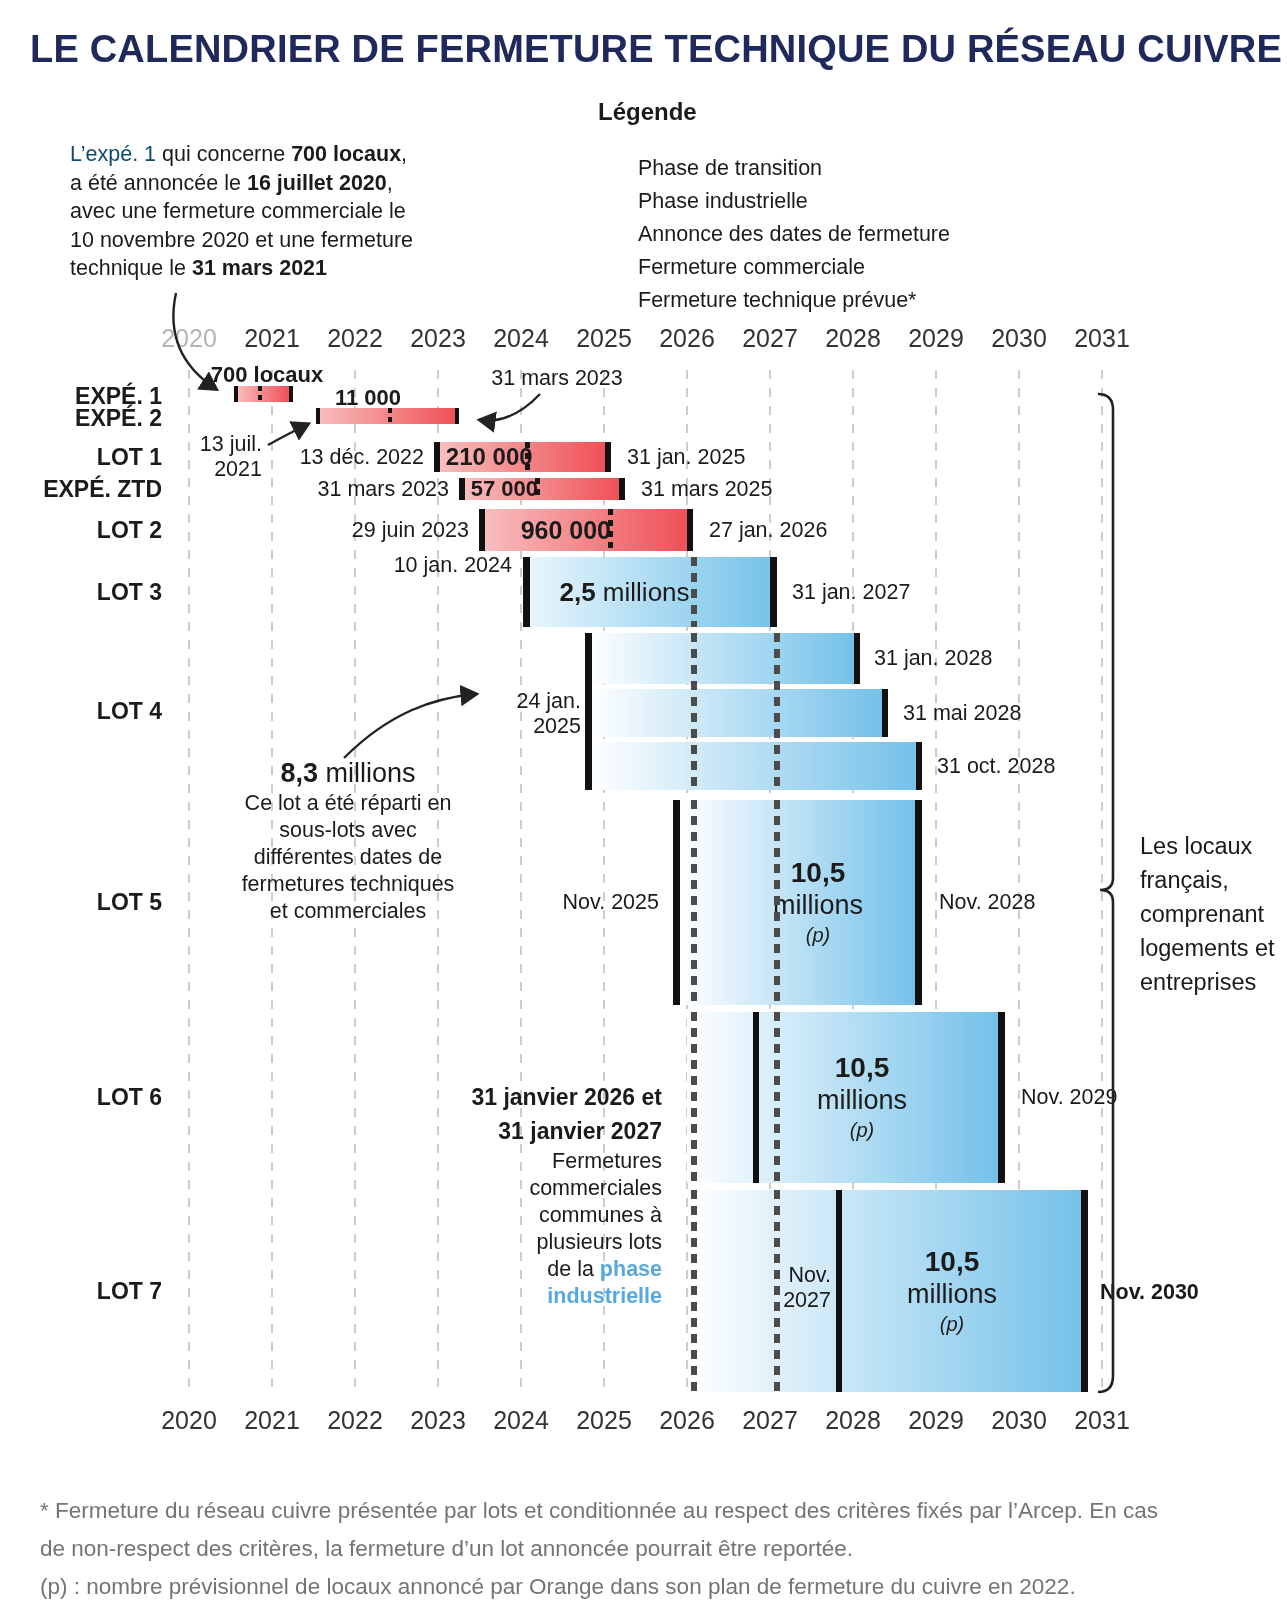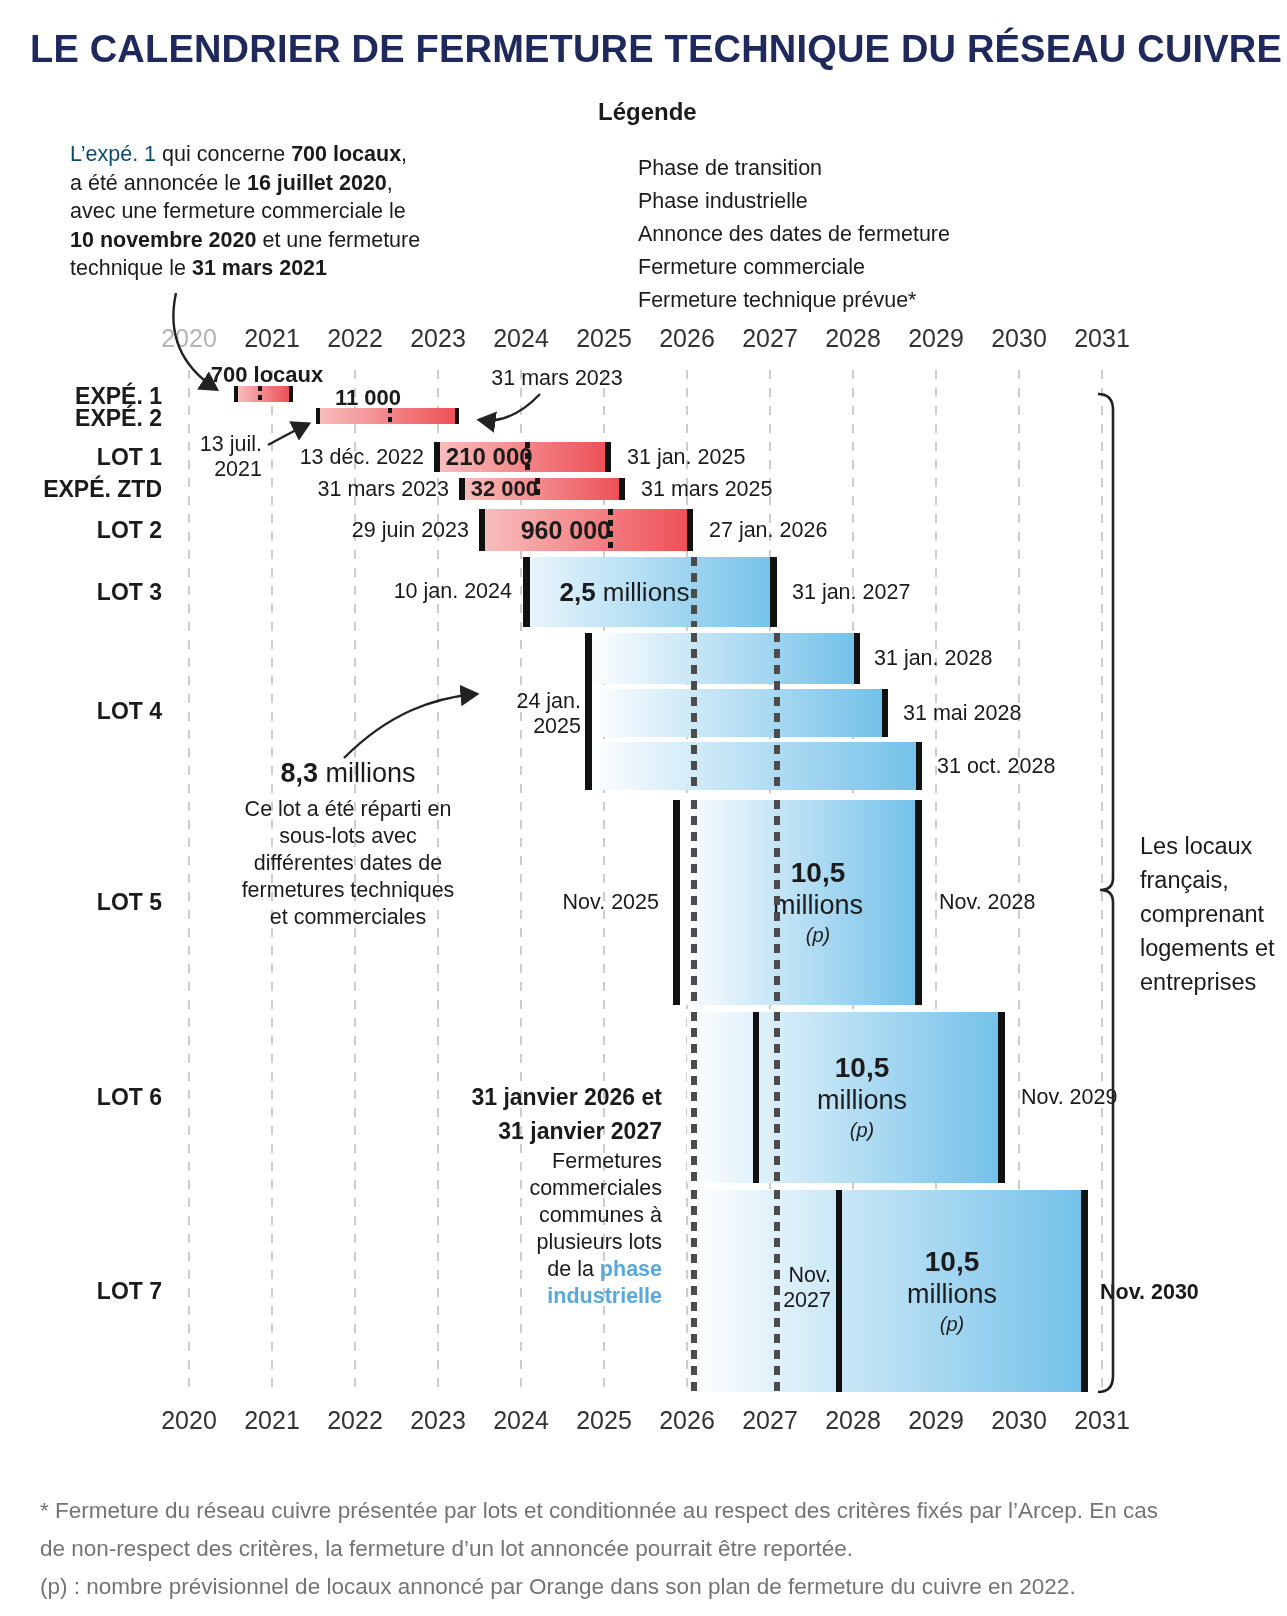--- a/index.html
+++ b/index.html
@@ -15,21 +15,21 @@
   .lg-dot{border-radius:50%;width:24px;height:24px;margin-top:1px;}
   .lg-dot.red{background:var(--redDot);}
   .lg-dot.blue{background:var(--blueDot);}
   .lg-announce{width:22px;height:24px;margin-top:1px;background:linear-gradient(90deg,#111 0 5px,#e3e3e3 5px,#fbfbfb 100%);}
   .lg-dotted{width:5px;height:26px;margin-left:2px;background:repeating-linear-gradient(180deg,#151515 0 5px,transparent 5px 9px);}
   .lg-tech{width:22px;height:24px;margin-top:1px;background:linear-gradient(90deg,#fdfdfd 0,#d9d9d9 calc(100% - 5px),#111 calc(100% - 5px) 100%);}
   .lg-label{font-size:21.5px;}
   
   #annot-expe1{left:70px;top:140px;font-size:21.5px;line-height:28.5px;}
   #annot-lot4{left:240px;top:756px;width:216px;text-align:center;}
-  #annot-lot4 .h{font-size:27px;line-height:34px;margin-bottom:6px;}
+  #annot-lot4 .h{font-size:27px;line-height:34px;}
   #annot-lot4 .p{font-size:21.5px;line-height:27px;}
   #annot-lot6{right:625px;top:1080px;text-align:right;white-space:nowrap;}
   #annot-lot6 .b{font-size:23px;font-weight:bold;line-height:34px;}
   #annot-lot6 .r{font-size:21.5px;line-height:27px;}
   #right-text{left:1140px;top:792px;font-size:23.5px;line-height:34px;color:#1a1a1a;margin-top:37px;}
   #footnotes{left:40px;top:1492px;width:1215px;font-size:22.5px;line-height:38px;color:var(--gray);}
   
   .grid{position:absolute;width:2px;background:repeating-linear-gradient(180deg,#cdcdcd 0 9px,transparent 9px 18px);}
   .yr{position:absolute;font-size:25px;color:#333;transform:translateX(-50%);white-space:nowrap;}
   .yr.dim{color:#b4b4b4;}
@@ -82,21 +82,21 @@
     <div class="lg-row">
       <span class="lg-ic"><span class="lg-tech"></span></span>
       <span class="lg-label">Fermeture technique prévue*</span>
     </div>
   </div>
 
   <div id="annot-expe1" class="abs">
       <div><span style="font-weight: normal; color: #0c4a6e;">L’expé. 1</span><span> qui concerne </span><span style="font-weight: bold;">700 locaux</span><span>,</span></div>
       <div><span>a été annoncée le </span><span style="font-weight: bold;">16 juillet 2020</span><span>,</span></div>
       <div><span>avec une fermeture commerciale le</span></div>
-      <div><span style="font-weight: bold;">10 novembre 2020</span><span> et une fermeture</span></div>
+      <div><span style="font-weight: normal;">10 novembre 2020</span><span> et une fermeture</span></div>
       <div><span>technique le </span><span style="font-weight: bold;">31 mars 2021</span></div>
     </div>
 
   <div id="chart" class="abs" style="left:0;top:0;width:1287px;height:1616px;">
       <div class="grid" style="left: 188px; top: 370px; height: 1026px;"></div>
       <div class="yr dim" style="left: 189px; top: 324px;">2020</div>
       <div class="yr" style="left: 189px; top: 1406px;">2020</div>
       <div class="grid" style="left: 271px; top: 370px; height: 1026px;"></div>
       <div class="yr" style="left: 272px; top: 324px;">2021</div>
       <div class="yr" style="left: 272px; top: 1406px;">2021</div>
@@ -132,21 +132,21 @@
       <div class="yr" style="left: 1102px; top: 1406px;">2031</div>
       <div class="rowlab" style="top: 396px;">EXPÉ. 1</div>
       <div class="bar red" style="left: 233.82px; top: 386px; width: 58.93px; height: 16px; border-left: 4px solid rgb(17, 17, 17); border-right: 4px solid rgb(17, 17, 17);"></div>
       <div class="rowlab" style="top: 418px;">EXPÉ. 2</div>
       <div class="bar red" style="left: 315.99px; top: 408px; width: 142.76px; height: 16px; border-left: 4px solid rgb(17, 17, 17); border-right: 4px solid rgb(17, 17, 17);"></div>
       <div class="rowlab" style="top: 457px;">LOT 1</div>
       <div class="bar red" style="left: 433.85px; top: 442px; width: 176.79px; height: 30px; border-left: 6px solid rgb(17, 17, 17); border-right: 6px solid rgb(17, 17, 17);"></div>
       <div class="inlab" style="left: 445.85px; top: 457px; font-size: 24px;"><span style="font-weight: bold;">210 000</span></div>
       <div class="rowlab" style="top: 489px;">EXPÉ. ZTD</div>
       <div class="bar red" style="left: 458.75px; top: 478px; width: 166px; height: 22px; border-left: 6px solid rgb(17, 17, 17); border-right: 6px solid rgb(17, 17, 17);"></div>
-      <div class="inlab" style="left: 470.75px; top: 489px; font-size: 22px;"><span style="font-weight: bold;">32 000</span></div>
+      <div class="inlab" style="left: 470.75px; top: 489px; font-size: 22px;"><span style="font-weight: bold;">57 000</span></div>
       <div class="rowlab" style="top: 530px;">LOT 2</div>
       <div class="bar red" style="left: 478.67px; top: 509px; width: 214.14px; height: 42px; border-left: 6px solid rgb(17, 17, 17); border-right: 6px solid rgb(17, 17, 17);"></div>
       <div class="inlab" style="left: 520.67px; top: 530px; font-size: 25px;"><span style="font-weight: bold;">960 000</span></div>
       <div class="rowlab" style="top: 592px;">LOT 3</div>
       <div class="bar blue3" style="left: 523.49px; top: 557px; width: 253.15px; height: 70px; border-left: 7px solid rgb(17, 17, 17); border-right: 7px solid rgb(17, 17, 17);"></div>
       <div class="inlab" style="left: 559.49px; top: 592px; font-size: 26px;"><span style="font-weight: bold;">2,5</span><span> millions</span></div>
       <div class="rowlab" style="top: 711px;">LOT 4</div>
       <div class="bar blue" style="left: 588.23px; top: 633px; width: 271.41px; height: 51px; border-right: 6px solid rgb(17, 17, 17);"></div>
       <div class="bar blue" style="left: 588.23px; top: 689px; width: 299.63px; height: 48px; border-right: 6px solid rgb(17, 17, 17);"></div>
       <div class="bar blue" style="left: 588.23px; top: 742px; width: 333.66px; height: 48px; border-right: 6px solid rgb(17, 17, 17);"></div>
@@ -212,21 +212,21 @@
       </div>
       <div class="clab date" style="top: 489px; text-align: left; left: 641px;">
         <span class="ln">31 mars 2025</span>
       </div>
       <div class="clab date" style="top: 530px; text-align: right; right: 818px;">
         <span class="ln">29 juin 2023</span>
       </div>
       <div class="clab date" style="top: 530px; text-align: left; left: 709px;">
         <span class="ln">27 jan. 2026</span>
       </div>
-      <div class="clab date" style="top: 591px; text-align: center; right: 775px;">
+      <div class="clab date" style="top: 565px; text-align: center; right: 775px;">
         <span class="ln">10 jan. 2024</span>
       </div>
       <div class="clab date" style="top: 592px; text-align: left; left: 792px;">
         <span class="ln">31 jan. 2027</span>
       </div>
       <div class="clab date" style="top: 714px; text-align: right; right: 706px;">
         <span class="ln">24 jan.</span>
         <span class="ln">2025</span>
       </div>
       <div class="clab date" style="top: 658px; text-align: left; left: 874px;">

